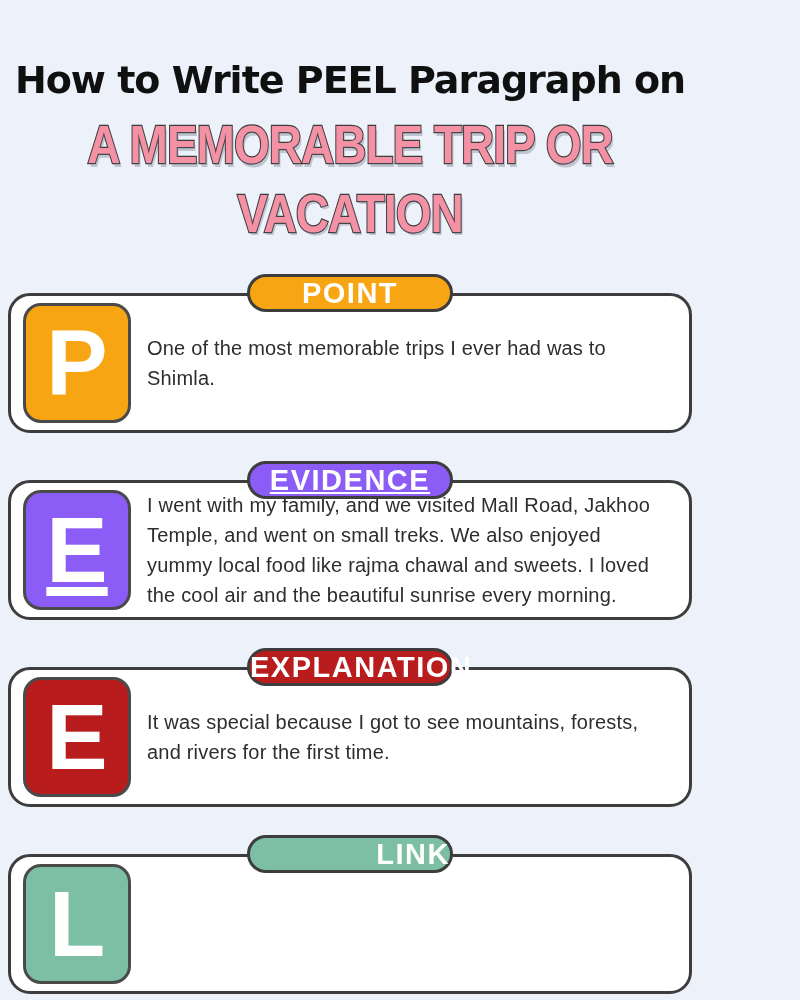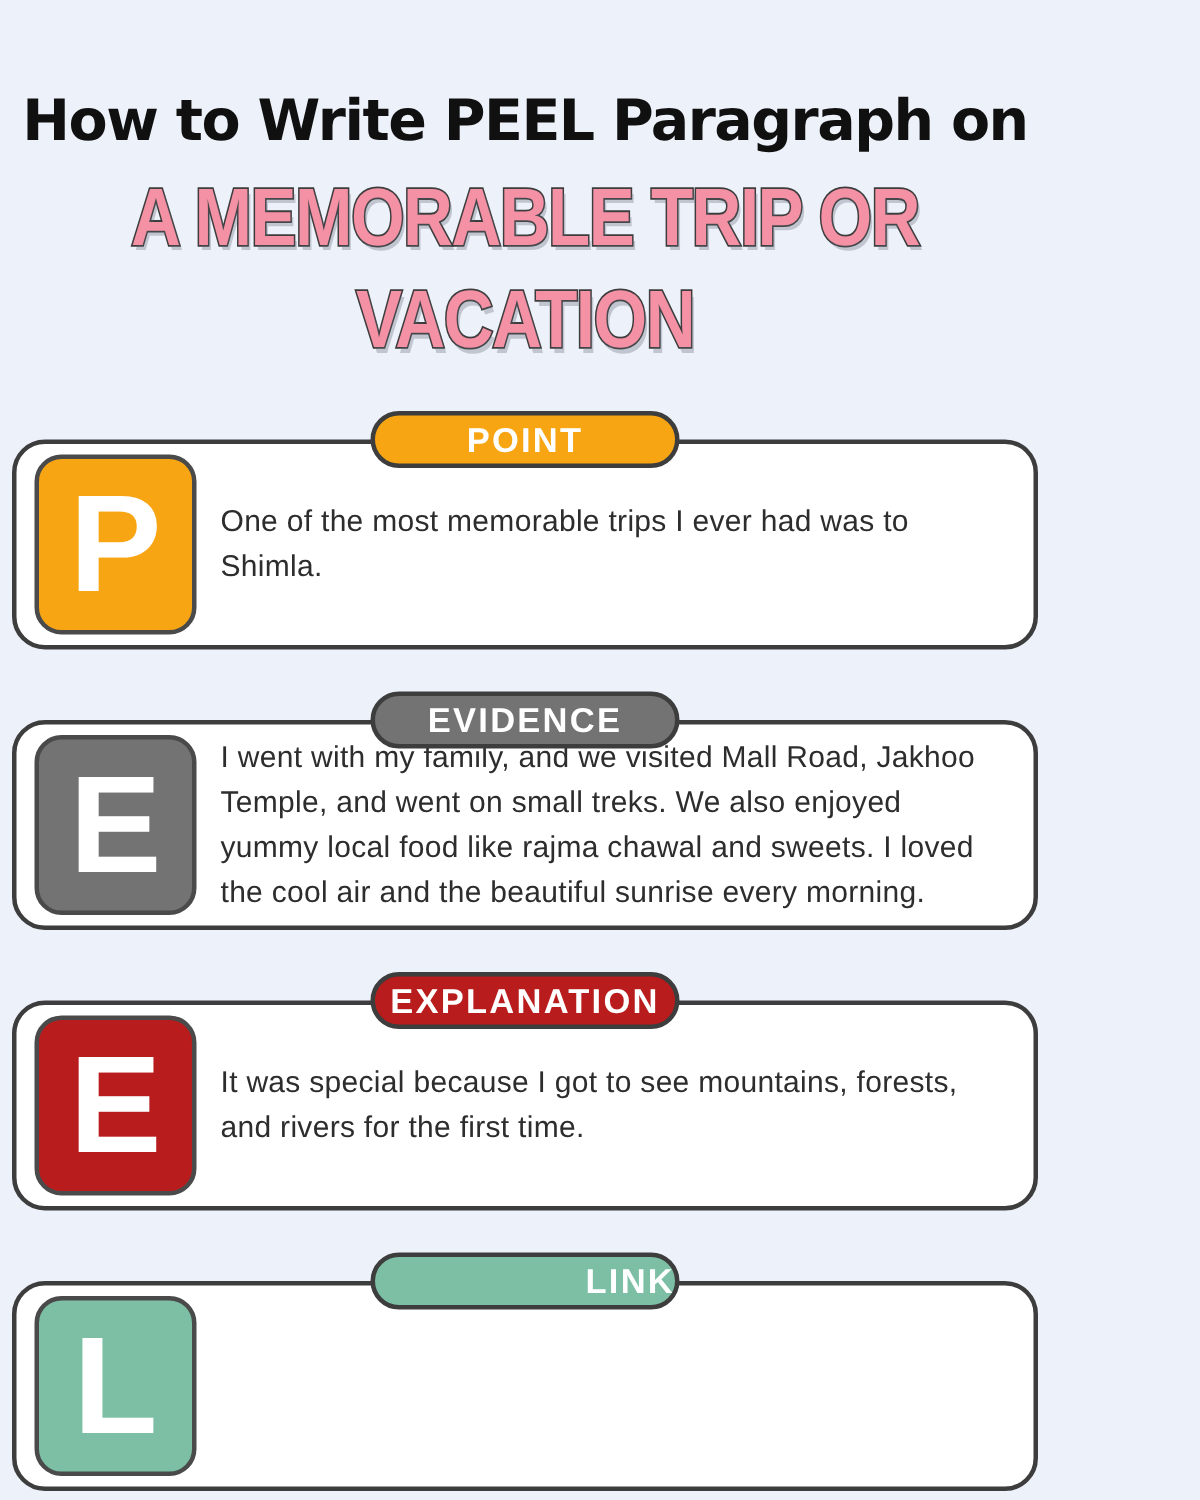--- a/index.html
+++ b/index.html
@@ -52,21 +52,21 @@
     position: relative;
     z-index: 2;
     width: 206px;
     height: 38px;
     margin: 0 auto -19px auto;
     box-sizing: border-box;
     border: 3px solid #3d3d3d;
     border-radius: 19px;
     text-align: center;
     line-height: 32px;
-    font-size: 23px;
+    font-size: 29px;
     font-weight: 800;
     letter-spacing: 1.5px;
     color: #ffffff;
   }
   .card {
     position: relative;
     z-index: 1;
     box-sizing: border-box;
     height: 140px;
     background: #ffffff;
@@ -95,21 +95,21 @@
     margin: 0;
     padding: 0 25px 0 16px;
     max-width: 542px;
     font-size: 20px;
     line-height: 30px;
     color: #2d2d2d;
     letter-spacing: 0.2px;
   }
   
   .sec-point .badge,      .sec-point .letterbox      { background: #f7a513; }
-  .sec-evidence .badge,   .sec-evidence .letterbox   { background: #737373; }
+  .sec-evidence .badge,   .sec-evidence .letterbox   { background: #8b5cf6; text-decoration: underline; }
   .sec-explanation .badge,.sec-explanation .letterbox{ background: #b91c1c; text-align: center; }
   .sec-link .badge,       .sec-link .letterbox       { background: #7cbfa4; text-align: right; }
   .footer {
     margin-top: 10px;
     padding-right: 56px;
     text-align: right;
     font-size: 31px;
     font-weight: 800;
     color: #14515a;
     text-shadow: 0 0 3px #ffffff, 0 0 5px #ffffff;

